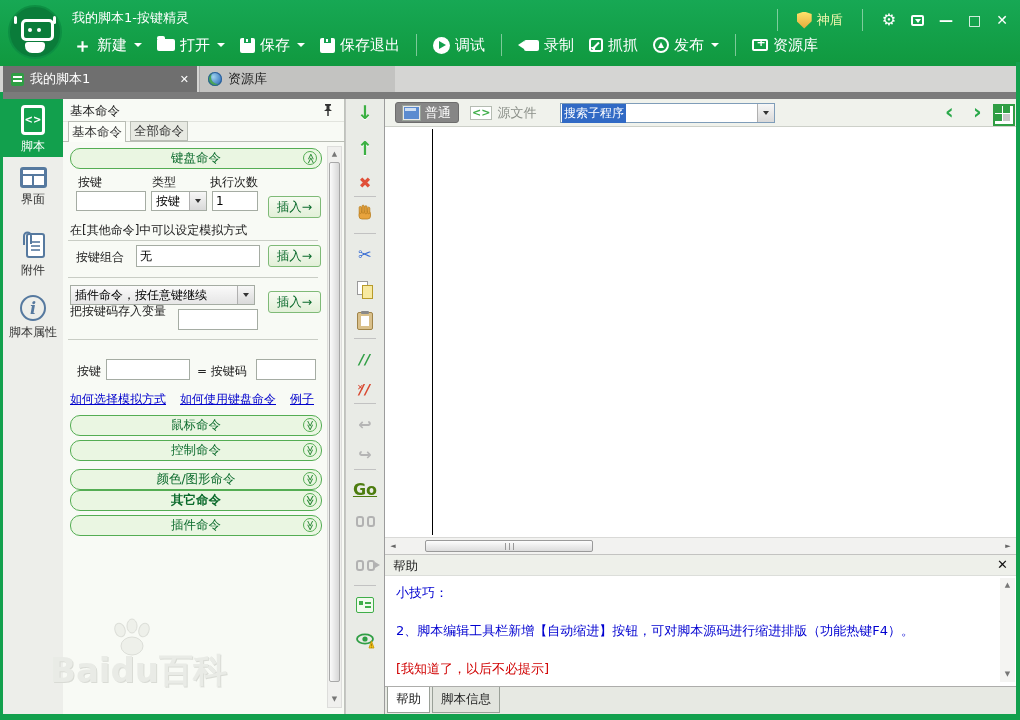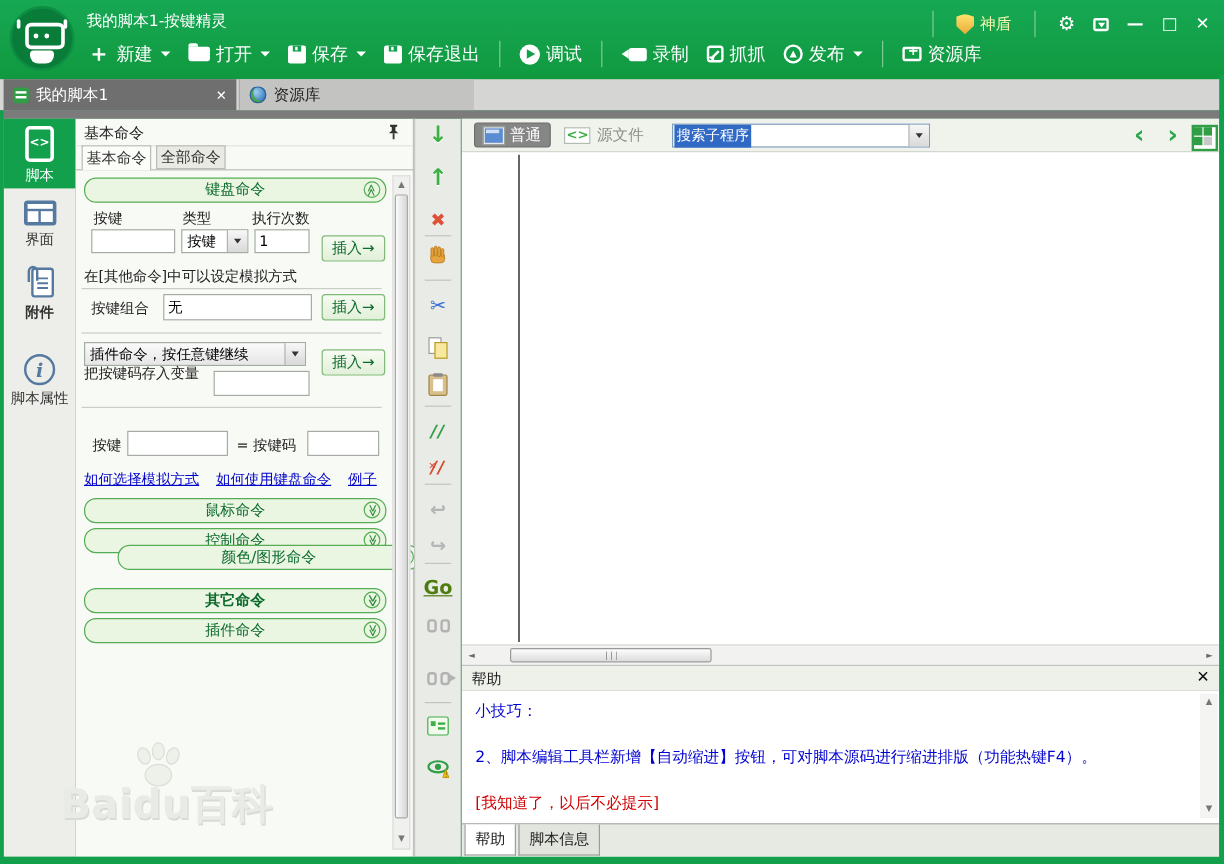--- a/index.html
+++ b/index.html
@@ -262,21 +262,21 @@
     <div class="sitem sb-active">
       <div class="i-script">&lt;&gt;</div>
       <span class="lbl">脚本</span>
     </div>
     <div class="sitem" style="top:68px;">
       <div class="i-ui">
           <i></i>
         </div>
       <span class="lbl">界面</span>
     </div>
-    <div class="sitem" style="top:120px;font-weight:bold;">
+    <div class="sitem" style="top:130px;">
       <svg width="32" height="32">
         <rect x="10" y="5" width="17" height="23" rx="2" fill="#fff" stroke="#56799f" stroke-width="2"></rect>
         <line x1="14" y1="13" x2="23" y2="13" stroke="#56799f" stroke-width="1.6"></line>
         <line x1="14" y1="17" x2="23" y2="17" stroke="#56799f" stroke-width="1.6"></line>
         <line x1="14" y1="21" x2="23" y2="21" stroke="#56799f" stroke-width="1.6"></line>
         <path d="M7 16 V7 a3.5 3.5 0 0 1 7 0 v8" fill="none" stroke="#56799f" stroke-width="2"></path>
       </svg>
       <span class="lbl" style="margin-top:-2px;">附件</span>
     </div>
     <div class="sitem" style="top:196px;">
@@ -349,21 +349,21 @@
     <a class="plink" style="left:227px;top:292px;">例子</a>
 
     <div class="pill" style="top:316px;">
         <span>鼠标命令</span>
         <span class="chev"><i>≫</i></span>
       </div>
     <div class="pill" style="top:341px;">
         <span>控制命令</span>
         <span class="chev"><i>≫</i></span>
       </div>
-    <div class="pill" style="top:355px;margin-left:28px;">
+    <div class="pill" style="top:370px;">
         <span>颜色/图形命令</span>
         <span class="chev"><i>≫</i></span>
       </div>
     <div class="pill" style="top:391px;font-weight:bold;">
         <span>其它命令</span>
         <span class="chev"><i>≫</i></span>
       </div>
     <div class="pill" style="top:416px;">
         <span>插件命令</span>
         <span class="chev"><i>≫</i></span>

